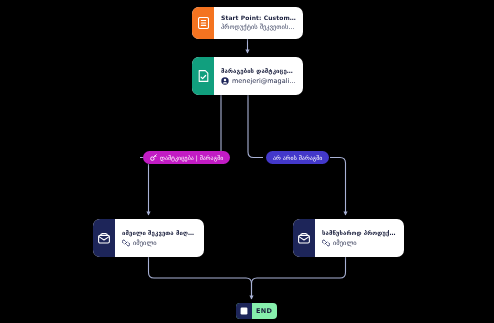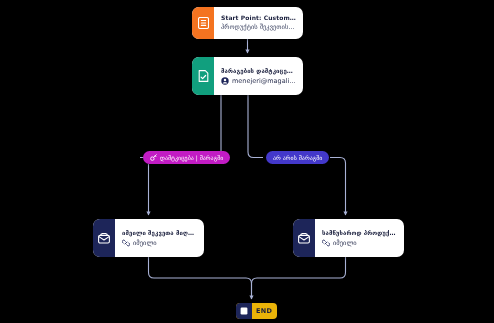--- a/index.html
+++ b/index.html
@@ -151,21 +151,21 @@
     background: #4338ca;
   }
 
   
   #node-end {
     position: absolute;
     left: 236px; top: 303px;
     height: 16px;
     display: flex;
     align-items: stretch;
-    background: #eab308;
+    background: #86efac;
     border-radius: 4px;
     overflow: hidden;
     box-shadow: 0 1px 3px rgba(0,0,0,0.45);
   }
   #node-end .end-icon {
     width: 16px;
     flex: 0 0 16px;
     background: #1d2559;
     display: flex;
     align-items: center;

